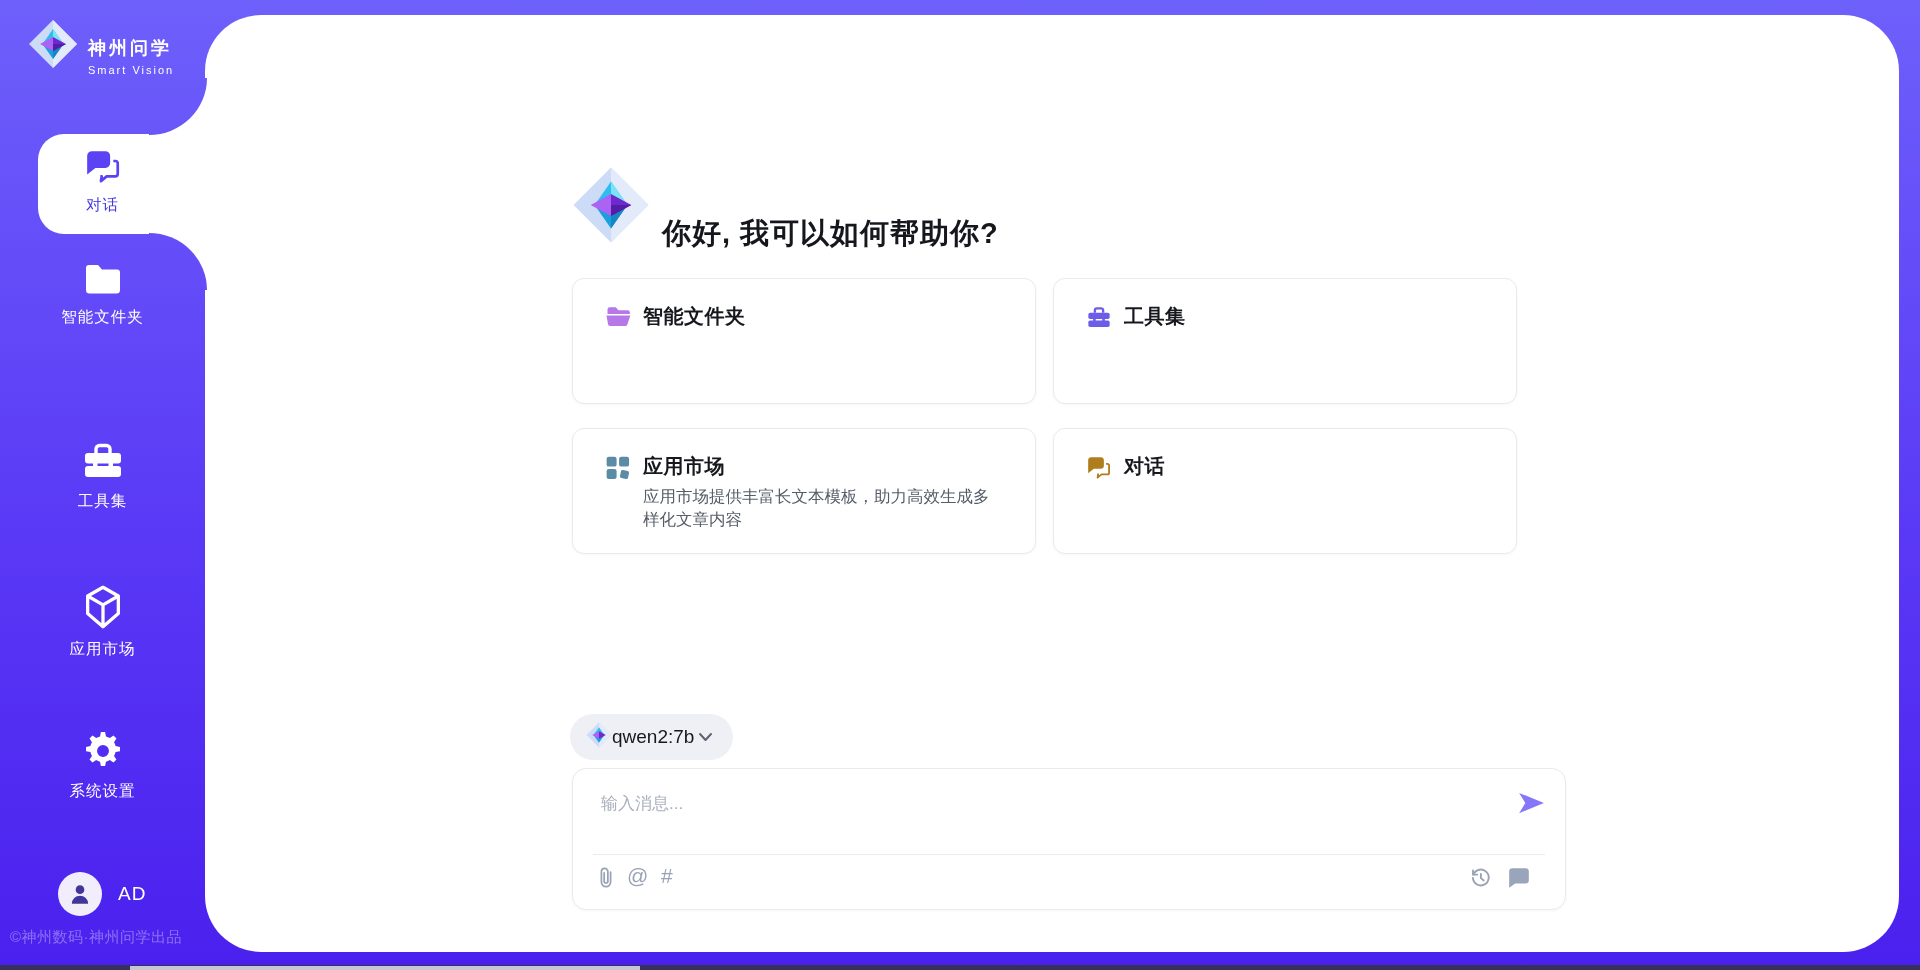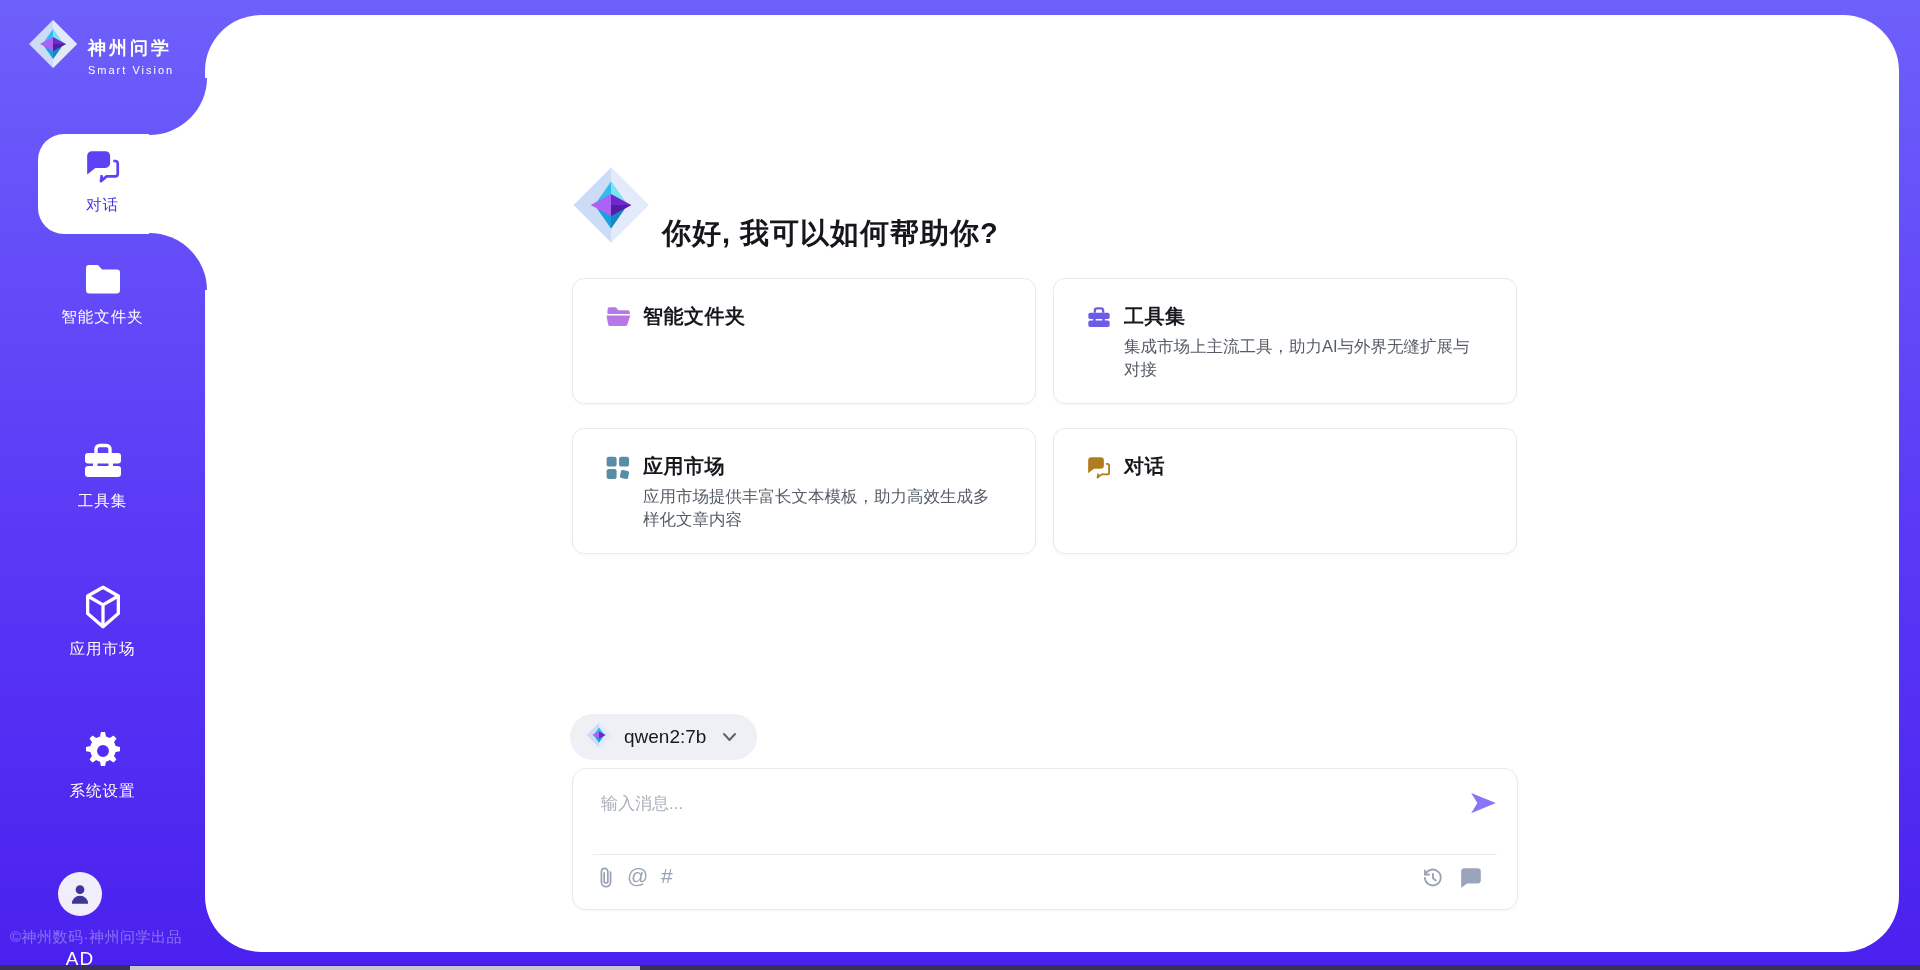--- a/index.html
+++ b/index.html
@@ -36,21 +36,21 @@
   .scroll-fragment{position:absolute;left:130px;bottom:0;width:510px;height:4px;background:#c6c8cf;}
 
   
   .logo{position:absolute;left:28px;top:16px;display:flex;align-items:center;gap:10px;}
   .logo-text .cn{color:#fff;font-size:18px;font-weight:700;letter-spacing:3px;margin-top:20px;}
   .logo-text .en{color:#fff;font-size:11px;letter-spacing:2px;margin-top:4px;}
   .nav-item{position:absolute;left:0;width:205px;text-align:center;cursor:pointer;}
   .nav-item .nav-icon{display:inline-block;}
   .nav-item .nav-label{margin-top:5px;font-size:15.5px;color:#ffffff;font-weight:500;letter-spacing:1px;}
   .nav-item.active .nav-label{color:#4336e3;}
-  .user-row{position:absolute;left:58px;top:872px;display:flex;align-items:center;gap:32px;cursor:pointer;flex-direction:column;}
+  .user-row{position:absolute;left:58px;top:872px;display:flex;align-items:center;gap:16px;cursor:pointer;}
   .avatar{width:44px;height:44px;border-radius:50%;background:#f1edfa;display:flex;align-items:center;justify-content:center;}
   .user-name{color:#ffffff;font-size:19px;font-weight:500;letter-spacing:1px;}
   .side-footer{position:absolute;left:10px;top:928px;width:195px;font-size:15px;color:rgba(255,255,255,0.35);letter-spacing:0.5px;white-space:nowrap;}
 
   
   .greet-logo{position:absolute;left:572px;top:166px;}
   .greet-text{position:absolute;left:662px;top:188px;font-size:29px;font-weight:700;color:#15171c;letter-spacing:1px;margin-top:26px;}
 
   
   .card{
@@ -62,28 +62,28 @@
   .card .card-title{position:absolute;left:70px;top:24px;font-size:20px;font-weight:700;color:#16181d;letter-spacing:0.5px;}
   .card .card-desc{position:absolute;left:70px;top:56px;width:362px;font-size:16.5px;line-height:23px;color:#565d68;}
   .card1{left:572px;top:278px;}
   .card2{left:1053px;top:278px;}
   .card3{left:572px;top:428px;}
   .card4{left:1053px;top:428px;}
 
   
   .model-pill{
     position:absolute;left:570px;top:714px;height:46px;border-radius:23px;background:#eef0f5;
-    display:inline-flex;align-items:center;gap:12px;padding:0 20px 0 16px;cursor:pointer;
+    display:inline-flex;align-items:center;padding:0 20px 0 16px;cursor:pointer;
   }
   .model-name{font-size:19px;color:#17191f;}
 
   
   .composer{
     position:absolute;left:572px;top:768px;width:944px;height:140px;background:#fff;
-    border:1px solid #e8eaef;border-radius:14px;box-shadow:0 1px 3px rgba(40,40,80,0.04);
+    border:1px solid #e8eaef;border-radius:14px;box-shadow:0 1px 3px rgba(40,40,80,0.04);padding-left:48px;
   }
   .composer input{
     position:absolute;left:26px;top:14px;width:820px;height:40px;border:none;outline:none;
     font-size:17px;color:#333;background:transparent;font-family:inherit;
   }
   .composer input::placeholder{color:#a9b0bc;}
   .send-btn{position:absolute;right:20px;top:22px;cursor:pointer;}
   .comp-divider{position:absolute;left:20px;right:20px;top:85px;height:1px;background:#e9ebef;}
   .comp-icon{position:absolute;top:96px;cursor:pointer;color:#99a3b4;}
   .txt-icon{font-size:21px;line-height:24px;}
@@ -214,21 +214,20 @@
   <span class="card-icon">
     <svg width="26" height="25" viewBox="0 0 44 42">
       <path fill="none" stroke="#6d5ce8" stroke-width="4" stroke-linejoin="round" d="M15 13V9a3.5 3.5 0 0 1 3.5-3.5h7A3.5 3.5 0 0 1 29 9v4"></path>
       <rect x="4" y="13" width="36" height="10.5" rx="3" fill="#6d5ce8"></rect>
       <rect x="4" y="26" width="36" height="11" rx="3" fill="#6d5ce8"></rect>
       <rect x="12" y="20" width="4.5" height="9" rx="1" fill="#6d5ce8"></rect>
       <rect x="27.5" y="20" width="4.5" height="9" rx="1" fill="#6d5ce8"></rect>
     </svg>
   </span>
   <div class="card-title">工具集</div>
-  <div class="card-desc">集成市场上主流工具，助力AI与外界无缝扩展与对接</div>
 </div>
 
 <div class="card card3">
   <span class="card-icon">
     <svg width="26" height="26" viewBox="0 0 24 24">
       <rect x="1.5" y="1.5" width="9.2" height="9.2" rx="2" fill="#5b8ca6"></rect>
       <rect x="13" y="1.5" width="9.2" height="9.2" rx="2" fill="#5b8ca6"></rect>
       <rect x="1.5" y="13" width="9.2" height="9.2" rx="2" fill="#5b8ca6"></rect>
       <rect x="14.2" y="14.2" width="7.6" height="7.6" rx="1.6" fill="#5b8ca6" transform="rotate(12 18 18)"></rect>
     </svg>

